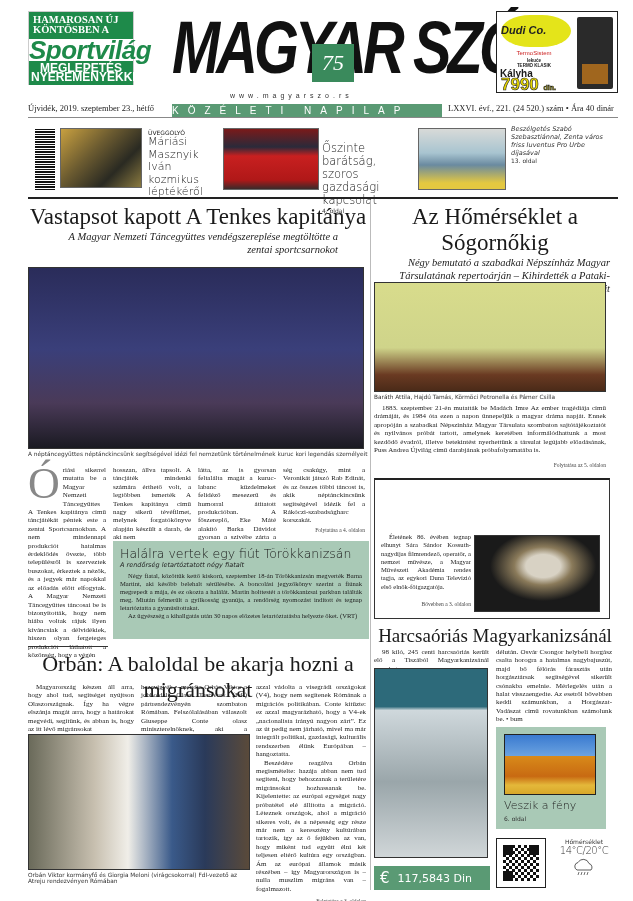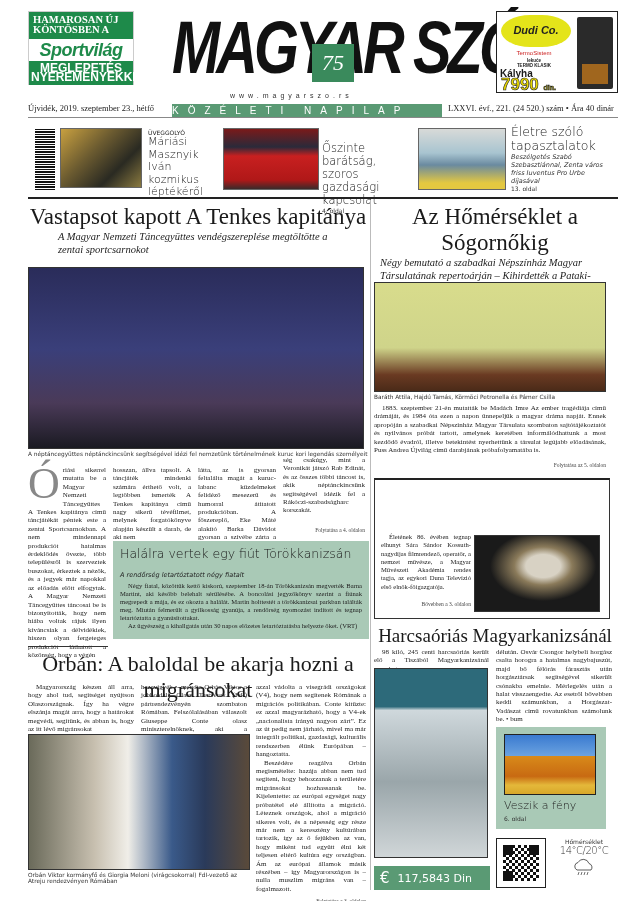--- a/index.html
+++ b/index.html
@@ -1,49 +1,49 @@
 <!DOCTYPE html>
 <html><head>
 <meta charset="utf-8">
 <style>
 *{box-sizing:border-box;margin:0;padding:0}
 body{width:633px;height:901px;background:#fff;font-family:"Liberation Serif",serif;color:#1a1a1a;position:relative;overflow:hidden}
 .abs{position:absolute}
 .green{background:#5a9a74}
 .promo{left:28px;top:11px;width:106px;height:74px;background:#fff;border:1px solid #ccc}
 .promo .top{background:#1e8a4a;color:#fff;font-family:"Liberation Serif",serif;font-weight:bold;font-size:10.5px;line-height:10px;padding:3px 4px;height:27px}
-.promo .mid{height:22px;color:#1e8a4a;font-family:"Liberation Sans",sans-serif;font-style:italic;font-weight:bold;font-size:18px;line-height:22px;text-align:center;letter-spacing:-0.5px}
+.promo .mid{height:22px;color:#1e8a4a;font-family:"Liberation Sans",sans-serif;font-style:italic;font-weight:bold;font-size:26px;line-height:22px;text-align:center;letter-spacing:-0.5px}
 .promo .bot{background:#1e8a4a;color:#fff;font-family:"Liberation Sans",sans-serif;font-weight:bold;font-size:12px;line-height:9px;text-align:center;padding:3px 2px;height:24px}
 .masthead{left:172px;top:6px;width:290px;height:92px}
 .masthead .logo{font-family:"Liberation Sans",sans-serif;font-weight:900;font-size:74px;line-height:84px;letter-spacing:-5px;color:#111;transform:scaleX(0.78);transform-origin:left;white-space:nowrap;font-style:italic}
 .masthead .badge75{position:absolute;left:140px;top:38px;width:42px;height:38px;background:#3a8a5c;color:#fff;font-style:italic;font-size:22px;text-align:center;line-height:38px;font-family:"Liberation Serif",serif}
 .url{left:230px;top:92px;font-family:"Liberation Sans",sans-serif;font-size:7px;letter-spacing:4px;color:#333}
 .strip{left:172px;top:104px;width:270px;height:14px;background:#5a9a74;color:#fff;font-family:"Liberation Sans",sans-serif;font-size:10px;letter-spacing:9px;line-height:14px}
 .dateline{left:28px;top:103px;font-size:8.5px;color:#222}
 .issue{left:448px;top:103px;font-size:8.5px;color:#222}
 .rule{left:28px;top:117px;width:590px;height:1px;background:#888}
 .ad{left:496px;top:11px;width:122px;height:82px;border:1px solid #222;background:#fff}
-.ad .logo{position:absolute;left:4px;top:3px;width:70px;height:32px;background:#e4e41a;border-radius:50%/60%;font-family:"Liberation Sans",sans-serif;font-weight:bold;font-style:italic;font-size:11px;text-align:center;line-height:30px;color:#222}
+.ad .logo{position:absolute;left:4px;top:3px;width:70px;height:32px;background:#e4e41a;border-radius:50%/60%;font-family:"Liberation Sans",sans-serif;font-weight:bold;font-style:italic;font-size:11px;line-height:30px;color:#222}
 .ad .t1{position:absolute;left:3px;top:38px;font-family:"Liberation Sans",sans-serif;font-size:6px;color:#c22;width:68px;text-align:center}
 .ad .t2{position:absolute;left:3px;top:46px;font-family:"Liberation Sans",sans-serif;font-size:4.5px;font-weight:bold;width:68px;text-align:center}
 .ad .t3{position:absolute;left:3px;top:51px;font-family:"Liberation Sans",sans-serif;font-size:4.5px;font-weight:bold;width:68px;text-align:center}
 .ad .t4{position:absolute;left:3px;top:56px;font-family:"Liberation Sans",sans-serif;font-size:10px;font-weight:bold;width:68px}
 .ad .price{position:absolute;left:4px;top:65px;font-family:"Liberation Sans",sans-serif;font-weight:900;font-size:17px;color:#e8d800;-webkit-text-stroke:0.6px #222;line-height:16px}
 .ad .price small{font-size:7px;color:#e8d800}
 .ad .stove{position:absolute;right:4px;top:5px;width:36px;height:72px;background:#2a2a2a;border-radius:2px}
 .ad .stove i{position:absolute;left:5px;bottom:5px;width:26px;height:20px;background:#a0661e}
 .barcode{left:35px;top:128px;width:20px;height:62px;background:repeating-linear-gradient(0deg,#111 0 1px,#fff 1px 2px,#111 2px 4px,#fff 4px 5px)}
 .teaser-img{border:1px solid #666}
 .t-kicker{font-family:"DejaVu Sans",sans-serif;font-size:6px;color:#222}
 .t-title{font-family:"DejaVu Sans",sans-serif;font-size:11.5px;line-height:13px;color:#222;font-weight:300}
 .t-sub{font-family:"Liberation Serif",serif;font-style:italic;font-size:7.5px;line-height:9px;color:#333}
 .t-page{font-family:"DejaVu Sans",sans-serif;font-size:6px;color:#333}
 .rule2{left:28px;top:197px;width:590px;height:1.5px;background:#222}
 .h1{font-family:"Liberation Serif",serif;font-size:23px;line-height:26px;text-align:center;color:#1a1a1a}
-.deck{font-family:"Liberation Serif",serif;font-style:italic;font-size:10.5px;line-height:13px;text-align:left;color:#222}
+.deck{font-family:"Liberation Serif",serif;font-style:italic;font-size:10.5px;line-height:13px;text-align:right;color:#222}
 .photo{border:1px solid #333}
 .caption{font-family:"DejaVu Sans",sans-serif;font-size:5.8px;color:#333}
 .body{font-family:"Liberation Serif",serif;font-size:7px;line-height:8.4px;text-align:justify;color:#222;hyphens:auto}
 .jump{font-family:"Liberation Serif",serif;font-size:5.5px;color:#444;text-align:right}
 .col{position:absolute}
 .dropcap{float:left;font-size:44px;line-height:36px;color:#888;margin-right:3px;font-family:"Liberation Serif",serif}
 .boxgreen{background:#a9c9b6}
 .boxtitle{font-family:"DejaVu Sans",sans-serif;font-size:12.5px;color:#1a1a1a;font-weight:300}
 .boxsub{font-family:"DejaVu Sans",sans-serif;font-style:italic;font-size:6.5px;color:#222}
 .stage{background:linear-gradient(180deg,#2a2c5a 0%,#3a3f7a 45%,#4a3a58 75%,#1a1a22 100%)}
@@ -97,45 +97,44 @@
   <div class="t-kicker">ÜVEGGOLYÓ</div>
   <div class="t-title" style="font-size:11px;line-height:12.5px">Máriási Masznyik Iván kozmikus léptékéről</div>
 </div>
 <div class="abs teaser-img" style="left:223px;top:128px;width:96px;height:62px;background:linear-gradient(180deg,#7a1a1a 0%,#2a2a3a 30%,#c82020 45%,#b01818 85%,#3a2a2a 100%)"></div>
 <div class="abs" style="left:322px;top:142px;width:88px">
   <div class="t-title">Őszinte barátság, szoros gazdasági kapcsolat</div>
   <div class="t-page">4. oldal</div>
 </div>
 <div class="abs teaser-img" style="left:418px;top:128px;width:88px;height:62px;background:linear-gradient(180deg,#d8dad8 0%,#a8c4d0 40%,#6a8aa0 60%,#e4c840 90%)"></div>
 <div class="abs" style="left:511px;top:125px;width:100px">
-  <div class="t-title" style="font-size:12.5px;line-height:14px">Életre szóló tapasztalatok</div>
   <div class="t-sub" style="font-size:6.5px;line-height:8px;font-family:'DejaVu Sans',sans-serif">Beszélgetés Szabó Szebasztiánnal, Zenta város friss Iuventus Pro Urbe díjasával</div>
   <div class="t-page">13. oldal</div>
 </div>
 
 <div class="abs rule2"></div>
 
 <div class="abs" style="left:28px;top:204px;width:340px">
   <div class="h1">Vastapsot kapott A Tenkes kapitánya</div>
   <div class="deck" style="padding:0 30px">A Magyar Nemzeti Táncegyüttes vendégszereplése megtöltötte a zentai sportcsarnokot</div>
 </div>
 <div class="abs photo stage" style="left:28px;top:267px;width:336px;height:182px"></div>
 <div class="abs caption" style="left:28px;top:451px;width:340px">A néptáncegyüttes néptánckincsünk segítségével idézi fel nemzetünk történelmének kuruc kori legendás személyeit</div>
 
 <div class="col body" style="left:28px;top:466px;width:78px">
   <span class="dropcap">Ó</span><span>riási sikerrel mutatta be a Magyar Nemzeti Táncegyüttes A Tenkes kapitánya című táncjátékát péntek este a zentai Sportcsarnokban. A nem mindennapi produkciót hatalmas érdeklődés övezte, több településről is szerveztek buszokat, érkeztek a nézők, és a jegyek már napokkal az előadás előtt elfogytak. A Magyar Nemzeti Táncegyüttes táncosai be is bizonyították, hogy nem hiába voltak rájuk ilyen kíváncsiak a délvidékiek, hiszen olyan fergeteges produkciót láthatott a közönség, hogy a végén</span>
 </div>
 <div class="col body" style="left:113px;top:466px;width:78px">hosszan, állva tapsolt. A táncjáték mindenki számára érthető volt, a legtöbben ismerték A Tenkes kapitánya című nagy sikerű tévéfilmet, melynek forgatókönyve alapján készült a darab, de aki nem</div>
 <div class="col body" style="left:198px;top:466px;width:78px">látta, az is gyorsan feltalálta magát a kuruc-labanc küzdelmeket felidéző mesezerű és humorral átitatott produkcióban. A főszereplő, Eke Máté alakító Barka Dávidot gyorsan a szívébe zárta a közön-</div>
-<div class="col body" style="left:283px;top:456px;width:82px">ség csakúgy, mint a Veronikát játszó Rab Edinát, és az összes többi táncost is, akik néptánckincsünk segítségével idézik fel a Rákóczi-szabadságharc korszakát.</div>
+<div class="col body" style="left:283px;top:466px;width:82px">ség csakúgy, mint a Veronikát játszó Rab Edinát, és az összes többi táncost is, akik néptánckincsünk segítségével idézik fel a Rákóczi-szabadságharc korszakát.</div>
 <div class="col jump" style="left:283px;top:527px;width:82px">Folytatása a 4. oldalon</div>
 
 <div class="abs boxgreen" style="left:113px;top:541px;width:256px;height:98px;padding:5px 7px">
   <div class="boxtitle">Halálra vertek egy fiút Törökkanizsán</div>
-  <div class="boxsub" style="margin:10px 0 3px">A rendőrség letartóztatott négy fiatalt</div>
+  <div class="boxsub" style="margin:0 0 3px">A rendőrség letartóztatott négy fiatalt</div>
   <div class="body" style="text-indent:8px;font-size:6.6px;line-height:8px">Négy fiatal, közöttük kettő kiskorú, szeptember 18-án Törökkanizsán megverték Barna Martint, aki később belehalt sérülésébe. A boncolási jegyzőkönyv szerint a fiúnak megrepedt a mája, és ez okozta a halálát. Martin holttestét a törökkanizsai parkban találták meg. Miután felmerült a gyilkosság gyanúja, a rendőrség nyomozást indított és tegnap letartóztatta a gyanúsítottakat.</div>
   <div class="body" style="text-indent:8px;font-size:6.6px;line-height:8px">Az ügyészség a kihallgatás után 30 napos előzetes letartóztatásba helyezte őket. (VRT)</div>
 </div>
 
 <div class="abs" style="left:28px;top:646px;width:80px;height:1px;background:#333"></div>
 <div class="abs h1" style="left:28px;top:651px;width:340px;font-size:22px">Orbán: A baloldal be akarja hozni a migránsokat</div>
 <div class="col body" style="left:28px;top:683px;width:106px;text-indent:8px">Magyarország készen áll arra, hogy ahol tud, segítséget nyújtson Olaszországnak. Így ha végre elszánja magát arra, hogy a határokat megvédi, segítünk, és abban is, hogy az itt lévő migránsokat</div>
 <div class="col body" style="left:141px;top:683px;width:106px">hazavigyék – mondta Orbán Viktor a jobboldali Olasz Testvérek (FdI) pártrendezvényén szombaton Rómában. Felszólalásában válaszolt Giuseppe Conte olasz miniszterelnöknek, aki a rendezvényen</div>
 <div class="col body" style="left:256px;top:683px;width:110px">
   <span>azzal vádolta a visegrádi országokat (V4), hogy nem segítenek Rómának a migrációs politikában. Conte kitűzte: ez azzal magyarázható, hogy a V4-ek „nacionalista irányú nagyon zárt”. Ez az út pedig nem járható, mivel ma már integrált politikai, gazdasági, kulturális rendszerben élünk Európában – hangoztatta.</span>

